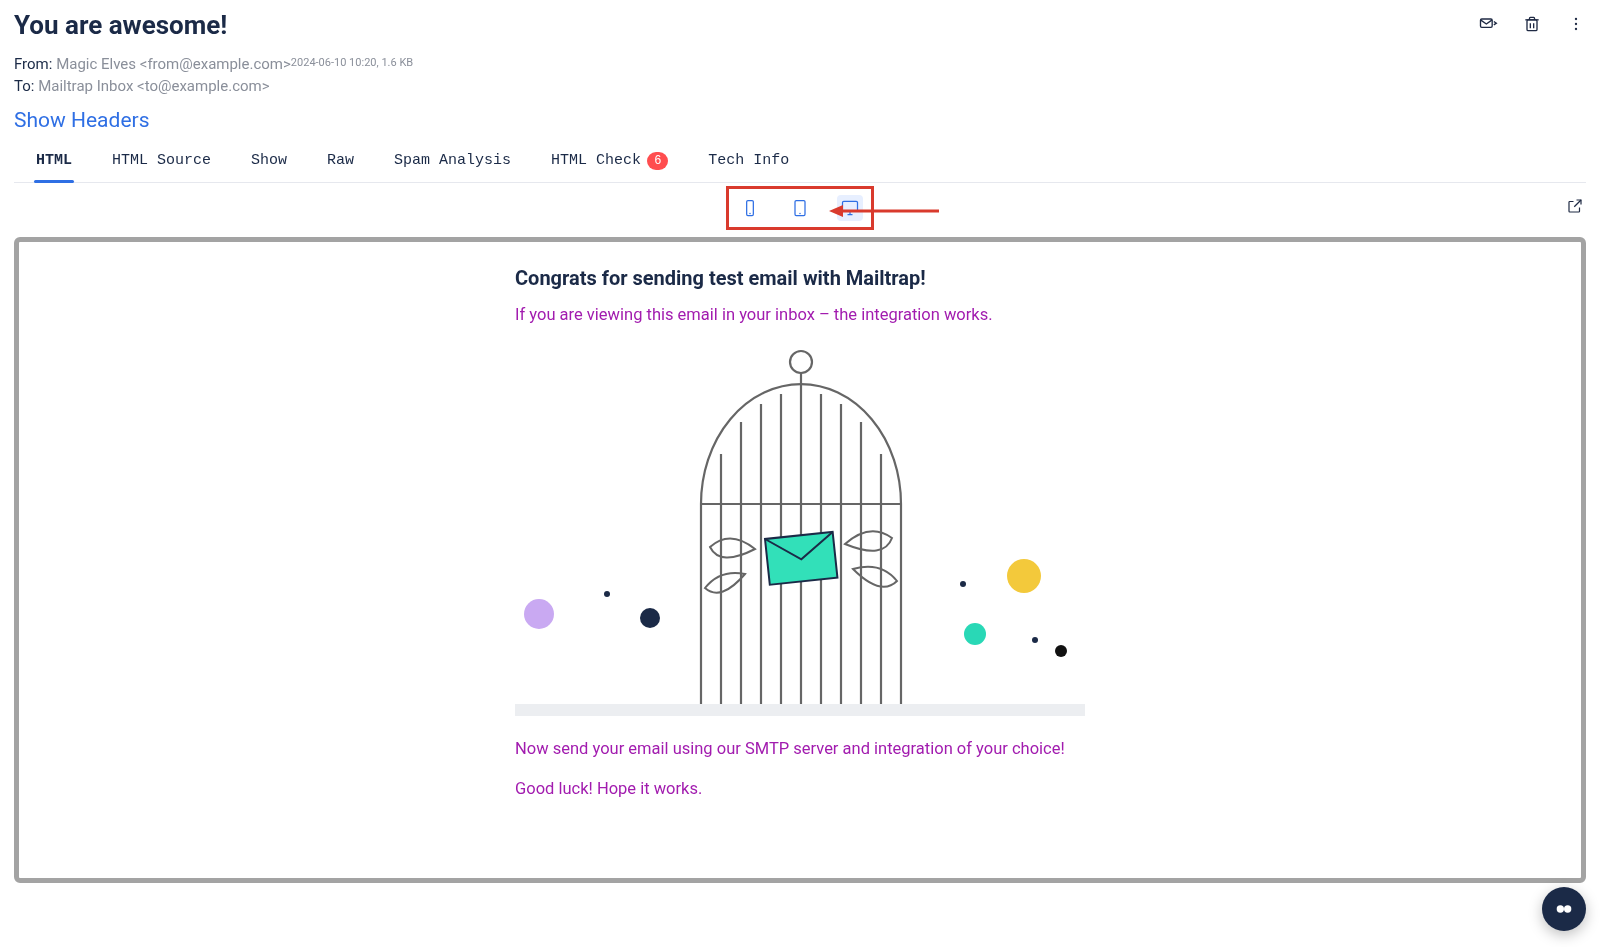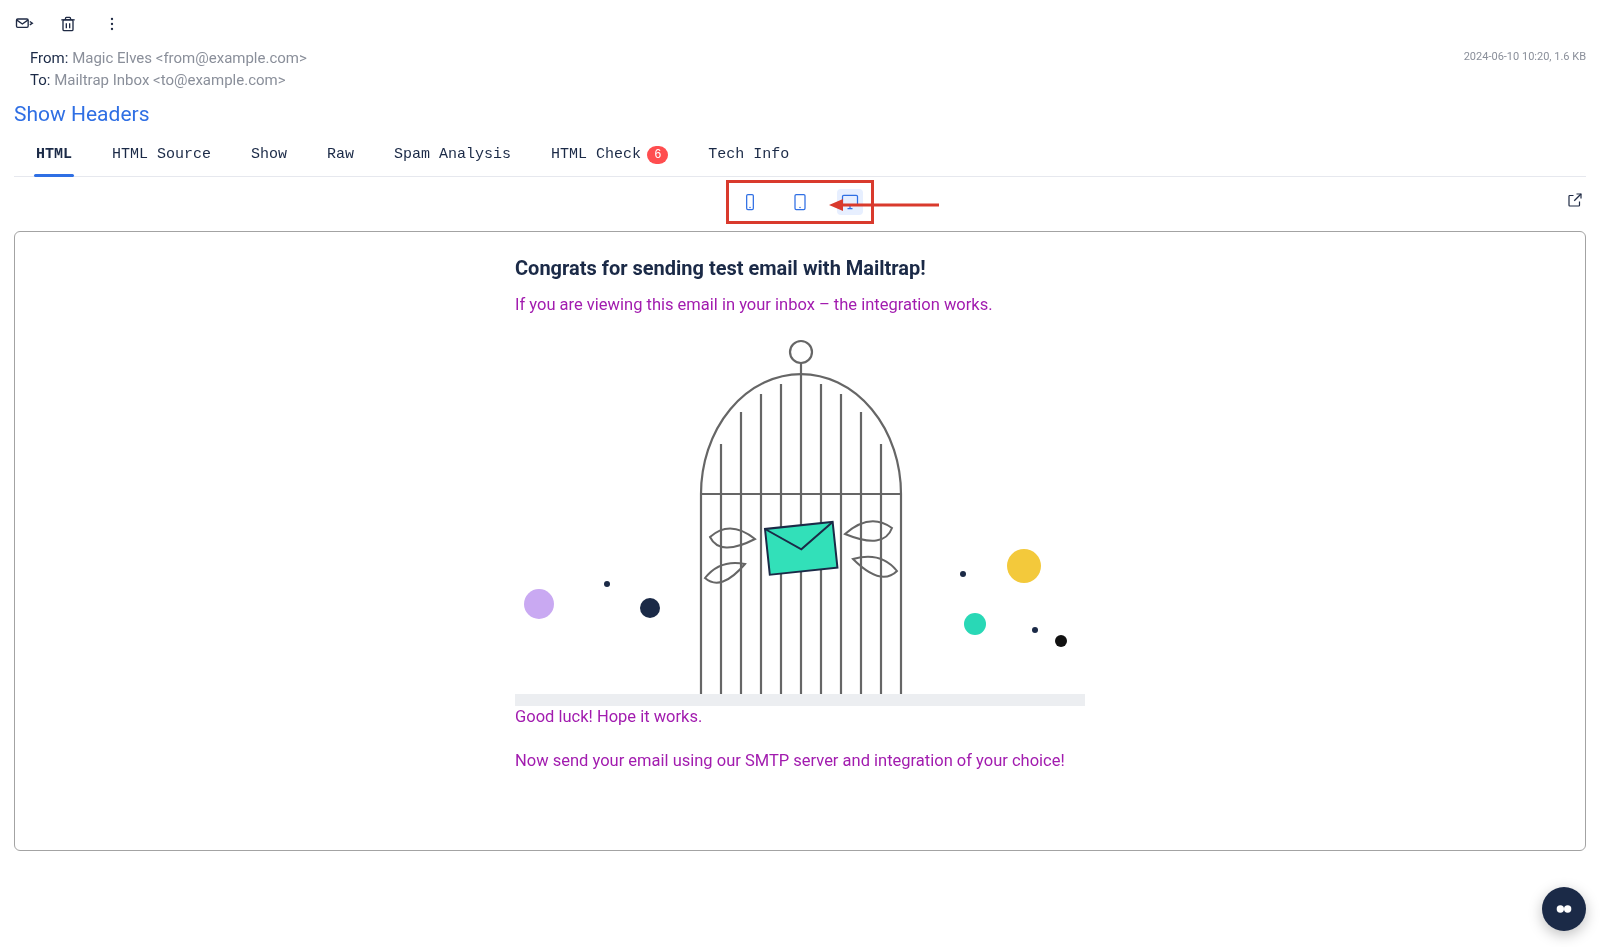--- a/index.html
+++ b/index.html
@@ -7,21 +7,21 @@
   body { width:1600px; margin:0 auto; }
 
   .page { padding: 10px 14px 20px 14px; }
 
   .header-row { display:flex; align-items:flex-start; justify-content:space-between; }
   .subject { font-size:26px; font-weight:700; color:#1b2a47; }
   .actions { display:flex; gap:24px; align-items:center; padding-top:4px; }
   .icon-btn { width:20px; height:20px; display:inline-flex; align-items:center; justify-content:center; color:#1f2a44; cursor:pointer; }
   .icon-btn svg { width:20px; height:20px; stroke:currentColor; fill:none; stroke-width:1.6; }
 
-  .meta-block { margin-top:14px; display:flex; justify-content:space-between; align-items:flex-start;margin-left:16px; }
+  .meta-block { margin-top:14px; display:flex; align-items:flex-start; }
   .meta-left { font-size:15px; line-height:1.45; }
   .meta-left .label { color:#1b2a47; }
   .meta-left .value { color:#8a8f9a; }
   .meta-right { color:#8a8f9a; font-size:11px; padding-top:2px; }
 
   .show-headers { margin-top:10px; color:#2f6fe4; font-size:21px; cursor:pointer; display:inline-block; }
 
   .tabs-wrapper { margin-top:10px; border-bottom:1px solid #e6e8ee; display:flex; }
   .tabs { display:flex; gap:36px; padding-left:20px; }
   .tab { padding:10px 2px 12px 2px; font-size:15px; color:#1b2a47; cursor:pointer; position:relative; display:flex; align-items:center; gap:6px;font-family:Liberation Mono, monospace; }
@@ -31,37 +31,38 @@
 
   .toolbar-row { display:flex; justify-content:center; align-items:center; position:relative; height:50px; }
   .device-group { display:flex; gap:24px; padding:6px 8px; border:3px solid #d93a2d; }
   .device-btn { width:26px; height:26px; display:flex; align-items:center; justify-content:center; cursor:pointer; color:#2f6fe4; }
   .device-btn svg { stroke:currentColor; fill:none; stroke-width:1.5; width:20px; height:20px; }
   .device-btn.selected { background:#e7efff; border-radius:4px; }
   .arrow-annot { position:absolute; left:815px; top:18px; }
   .open-external { position:absolute; right:0; top:14px; width:20px; height:20px; color:#1f2a44; cursor:pointer; }
   .open-external svg { width:18px; height:18px; stroke:currentColor; fill:none; stroke-width:1.6; }
 
-  .preview-frame { border:1px solid #a3a3a3; border-radius:6px; margin-top:4px; padding:24px 0 60px 0; }
+  .preview-frame { border:5px solid #a3a3a3; border-radius:6px; margin-top:4px; padding:24px 0 60px 0; }
   .email-body { width:570px; margin:0 auto; }
   .email-body h2 { font-size:20px; font-weight:700; margin:0 0 14px 0; color:#1b2a47; }
   .email-body p { font-size:16.5px; margin:0 0 18px 0; color:#a21caf; line-height:1.35; }
   .illus-wrap { width:570px; height:360px; position:relative; margin-top:4px; margin-bottom:0; }
   .illus-bar { height:12px; background:#eceef1; width:100%; }
 
   
   .fab { position:fixed; right:14px; bottom:16px; width:44px; height:44px; border-radius:22px; background:#1b2a47; display:flex; align-items:center; justify-content:center; box-shadow:0 4px 14px rgba(0,0,0,0.25); cursor:pointer; }
   .fab svg { width:22px; height:22px; fill:#fff; }
 </style>
 </head>
 <body>
 
 <div class="page">
 
   <div class="header-row">
+    <div class="subject">You are awesome!</div>
     <div class="actions">
       <span class="icon-btn" title="mark">
         <svg viewBox="0 0 24 24">
             <rect x="3" y="6" width="14" height="10" rx="1.5"></rect>
             <path d="M3 7l7 5 7-5"></path>
             <path d="M19 9l3 2-3 2"></path>
           </svg>
       </span>
       <span class="icon-btn" title="delete">
         <svg viewBox="0 0 24 24">
@@ -192,22 +193,22 @@
           <g stroke="#666" stroke-width="2" fill="none">
             <path d="M240 205 q-25 -20 -45 -2 q10 20 45 2z"></path>
             <path d="M230 230 q-25 -5 -40 14 q16 14 40 -14z"></path>
             <path d="M330 200 q25 -22 47 -6 q-8 22 -47 6z"></path>
             <path d="M338 225 q28 -8 44 12 q-16 16 -44 -12z"></path>
           </g>
         </svg>
       </div>
       <div class="illus-bar"></div>
 
+      <p style="margin-top:22px">Now send your email using our SMTP server and integration of your choice!</p>
       <p>Good luck! Hope it works.</p>
-      <p style="margin-top:22px">Now send your email using our SMTP server and integration of your choice!</p>
     </div>
   </div>
 
 </div>
 
 <div class="fab">
   <svg viewBox="0 0 24 24">
       <circle cx="8" cy="12" r="4"></circle>
       <circle cx="16" cy="12" r="4"></circle>
     </svg>

